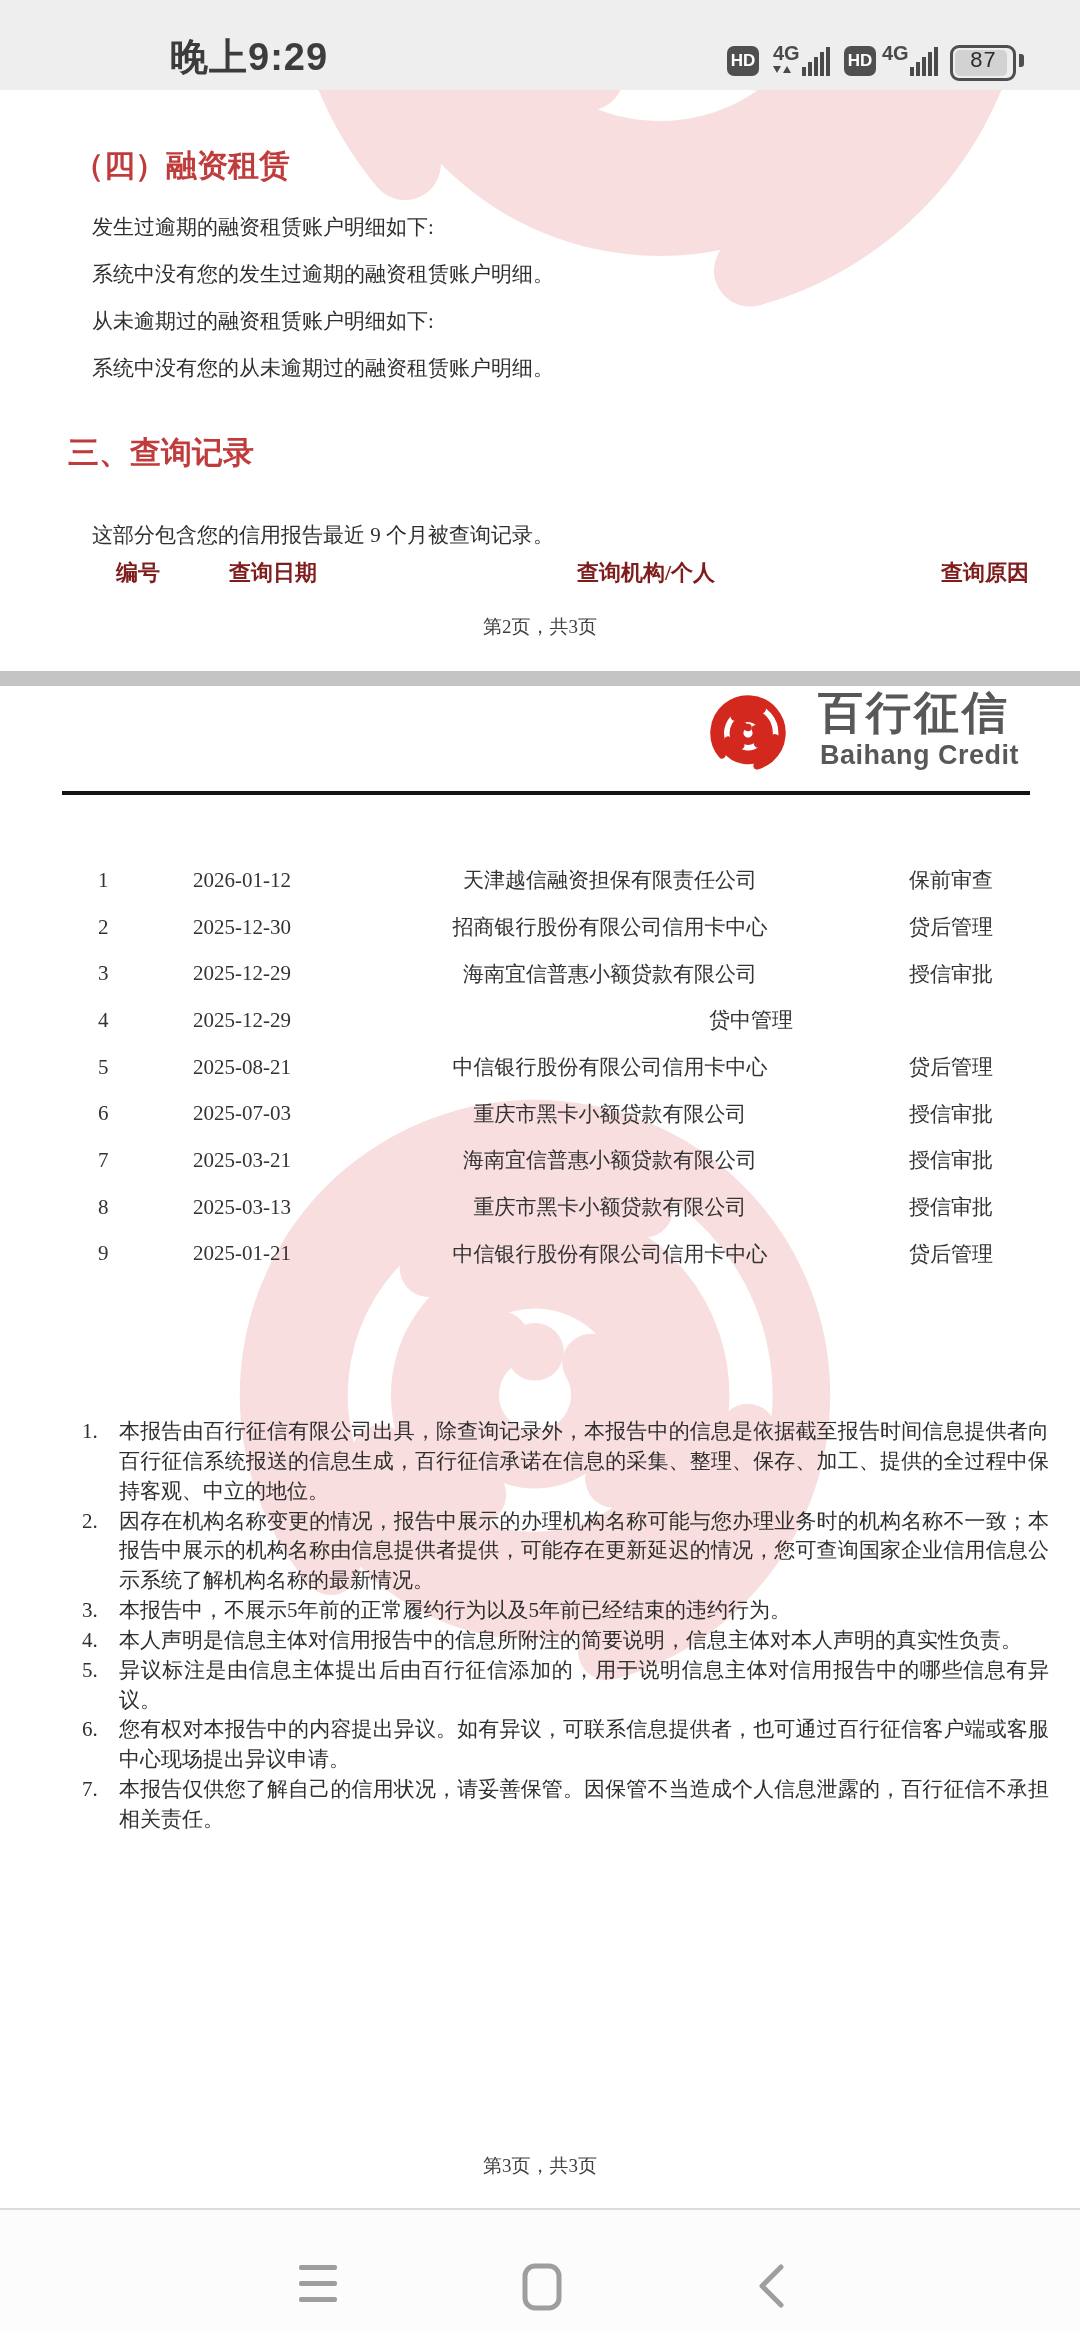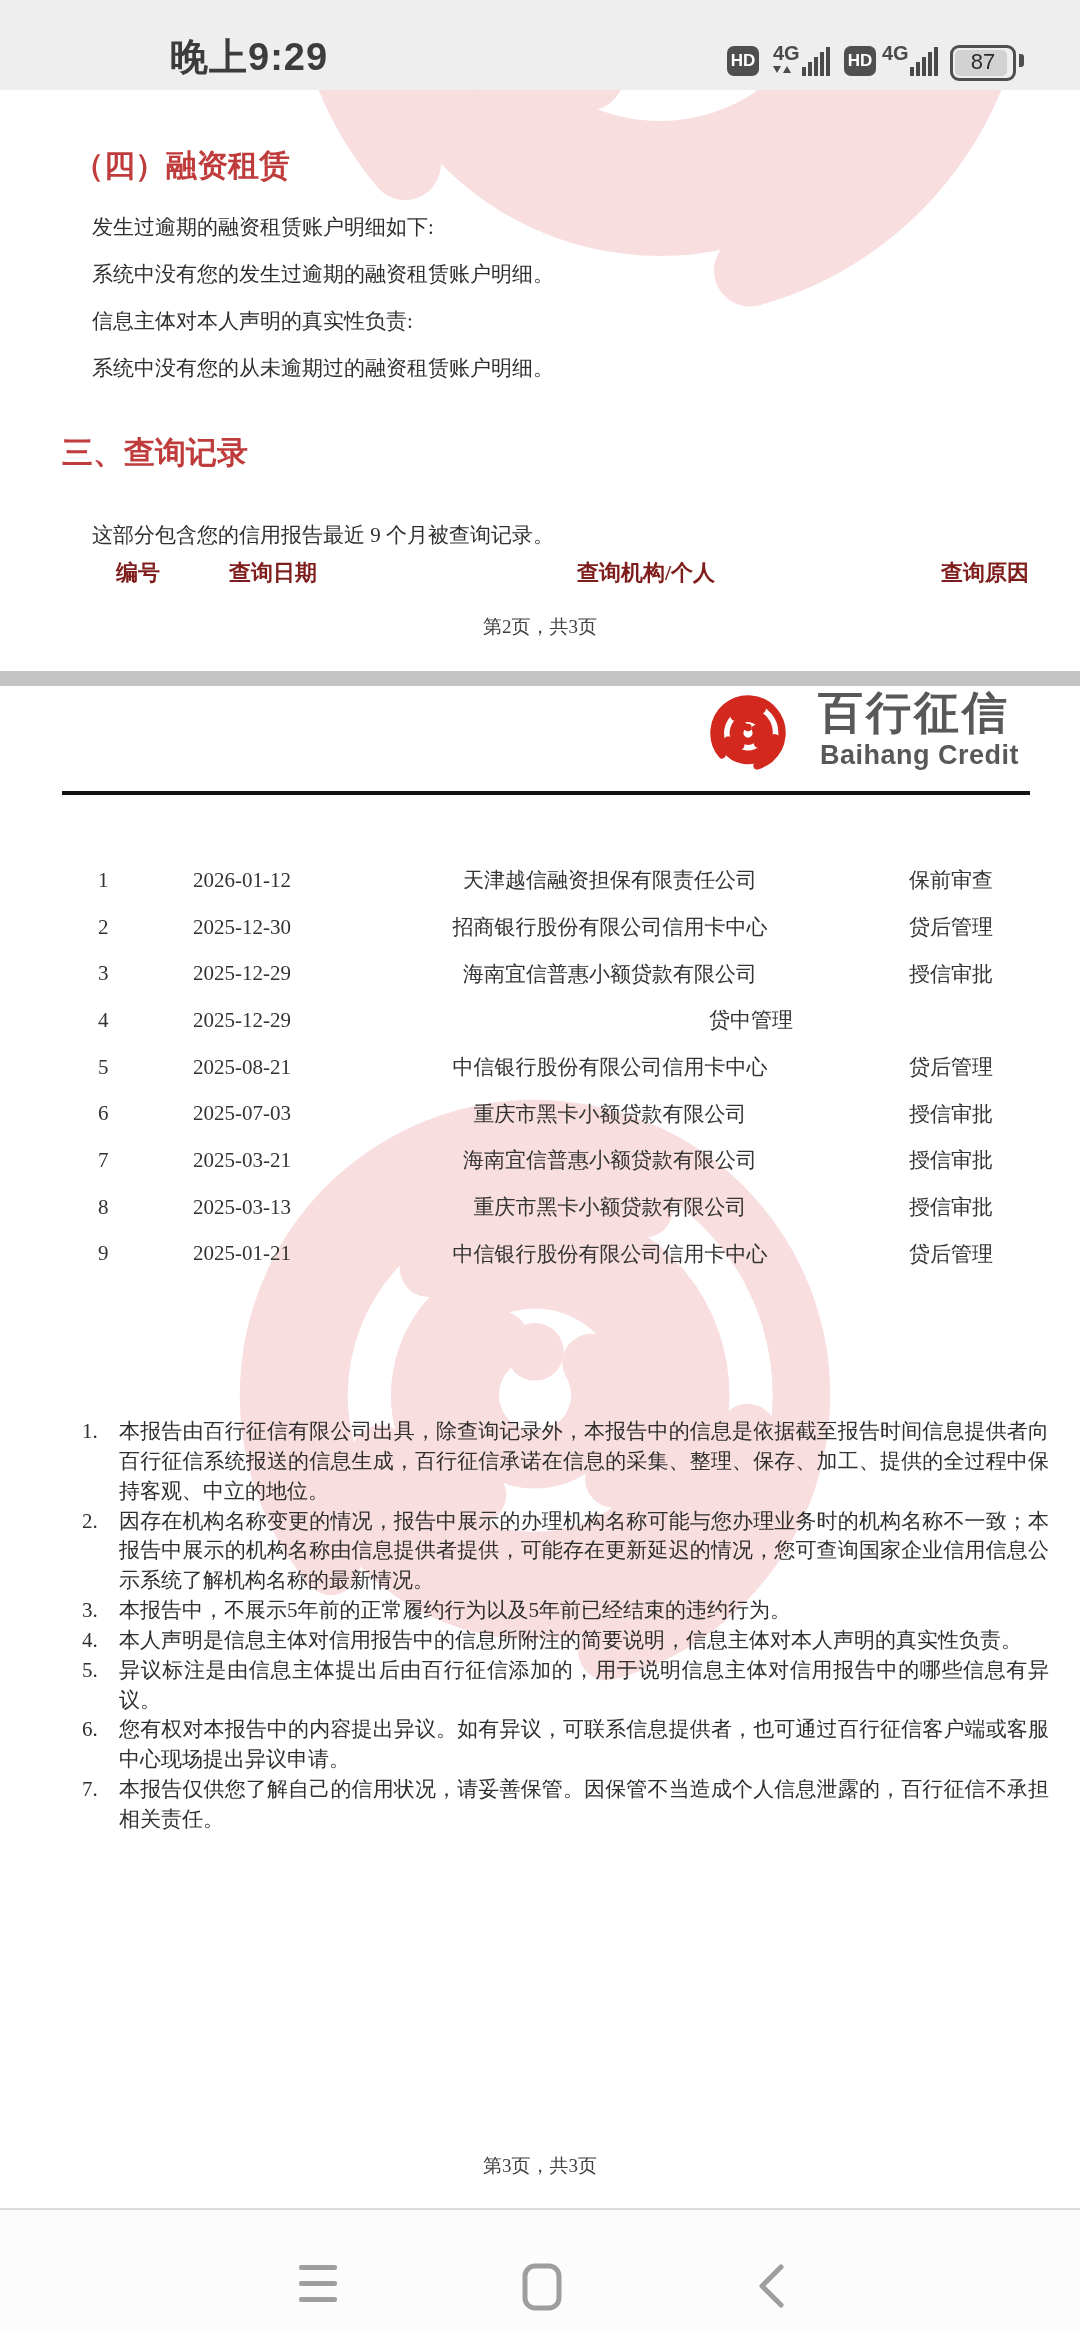--- a/index.html
+++ b/index.html
@@ -13,21 +13,21 @@
   .hd-badge{position:absolute;top:46px;width:32px;height:30px;background:#4f4f4f;border-radius:7px;
             color:#ffffff;font-size:17px;font-weight:bold;display:flex;align-items:center;justify-content:center;}
   .net-label{position:absolute;top:42px;font-size:20px;font-weight:bold;color:#4a4a4a;}
   .sig-bars{position:absolute;display:flex;align-items:flex-end;gap:2px;height:29px;}
   .sig-bars i{display:block;width:4px;background:#4a4a4a;}
   .updown{position:absolute;display:flex;gap:2px;}
   .tri-dn{width:0;height:0;border-left:4px solid transparent;border-right:4px solid transparent;border-top:7px solid #4a4a4a;}
   .tri-up{width:0;height:0;border-left:4px solid transparent;border-right:4px solid transparent;border-bottom:7px solid #4a4a4a;}
   .battery{position:absolute;left:950px;top:45px;width:60px;height:30px;border:3px solid #4f4f4f;border-radius:9px;}
   .battery .fill{position:absolute;left:2px;top:2px;bottom:2px;width:87%;background:#d2d2d2;border-radius:5px;}
-  .battery .pct{position:absolute;left:0;top:1px;width:100%;text-align:center;font-size:22px;color:#2b2b2b;}
+  .battery .pct{position:absolute;left:0;top:1px;width:100%;text-align:center;font-size:22px;color:#2b2b2b;font-family:Liberation Mono, monospace;}
   .bat-tip{position:absolute;left:1019px;top:54px;width:5px;height:13px;background:#4f4f4f;border-radius:0 3px 3px 0;}
 
   
   .page{position:absolute;left:0;width:1080px;background:#ffffff;overflow:hidden;}
   .page2{top:90px;height:581px;}
   .page-divider{position:absolute;left:0;top:671px;width:1080px;height:15px;background:#c4c4c4;}
   .page3{top:686px;height:1522px;}
   .wm{position:absolute;color:#f8dede;z-index:0;}
   .content{position:absolute;z-index:1;}
 
@@ -115,24 +115,24 @@
 
   <div class="page page2">
     <svg class="wm" style="left:210px;top:-590px" width="900" height="900" viewBox="0 0 100 100">
         <use href="#swirl"></use>
       </svg>
 
     <div class="content sec-title" style="left:73px;top:60px">（四）融资租赁</div>
 
     <div class="content body-text" style="left:92px;top:127px">发生过逾期的融资租赁账户明细如下:</div>
     <div class="content body-text" style="left:92px;top:174px">系统中没有您的发生过逾期的融资租赁账户明细。</div>
-    <div class="content body-text" style="left:92px;top:221px">信息主体对本人声明的真实性负责:</div>
+    <div class="content body-text" style="left:92px;top:221px">从未逾期过的融资租赁账户明细如下:</div>
     <div class="content body-text" style="left:92px;top:268px">系统中没有您的从未逾期过的融资租赁账户明细。</div>
 
-    <div class="content sec-title" style="left:62px;top:347px">三、查询记录</div>
+    <div class="content sec-title" style="left:68px;top:347px">三、查询记录</div>
 
     <div class="content body-text" style="left:92px;top:435px">这部分包含您的信用报告最近 9 个月被查询记录。</div>
 
     <div class="content qtable-grid q-head" style="left:0;top:468px;width:1080px;box-sizing:border-box">
       <span class="q-num">编号</span>
       <span class="q-date">查询日期</span>
       <span class="q-org">查询机构/个人</span>
       <span class="q-reason">查询原因</span>
     </div>
 

